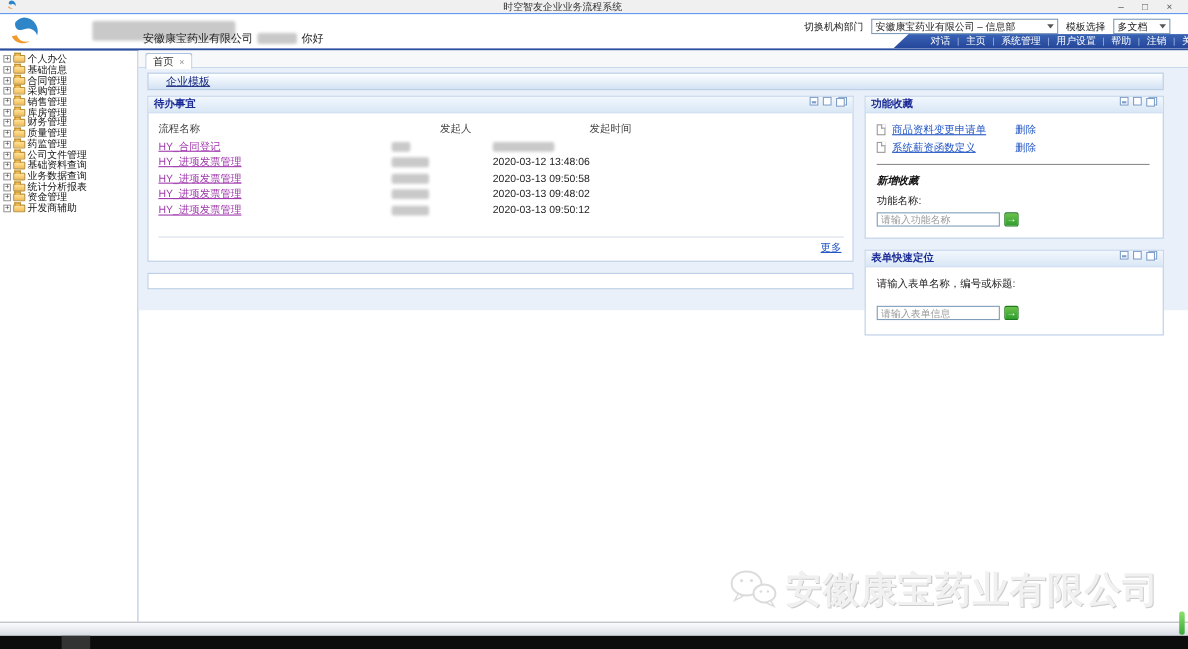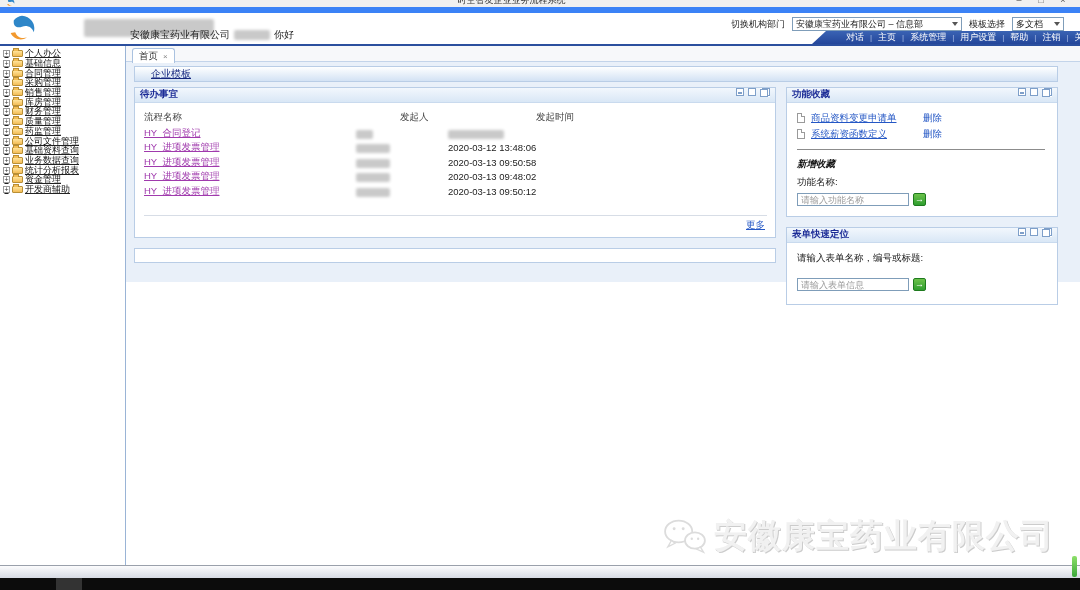--- a/index.html
+++ b/index.html
@@ -1,20 +1,20 @@
 <!DOCTYPE html>
 <html><head>
 <meta charset="utf-8">
 <style>
   * { box-sizing: border-box; margin: 0; padding: 0; }
   html,body { width:1080px; height:590px; overflow:hidden; }
   body { font-family:"Liberation Sans","DejaVu Sans",sans-serif; background:#fff; position:relative; font-size:10px; color:#222; }
 
   
-  .titlebar { height:13px; background:#f0f0f0; display:flex; align-items:flex-end; padding:0 6px; border-bottom:6px solid #3b82f6; }
+  .titlebar { height:13px; background:#f0f0f0; display:flex; align-items:flex-start; padding:0 6px; border-bottom:1px solid #3b82f6; }
   .titlebar .appico { width:9px; height:9px; display:inline-block; }
   .titlebar .wtitle { flex:1; text-align:center; font-size:9px; color:#333; line-height:13px; }
   .winctl { display:flex; align-items:center; gap:0; }
   .winctl span { display:inline-block; width:22px; text-align:center; font-size:9px; color:#555; line-height:13px; cursor:default; }
 
   
   .appheader { height:33px; background:#fff; position:relative; border-bottom:2px solid #2b4f9e; }
   .logo { position:absolute; left:7px; top:1px; }
   .redact { display:inline-block; background:#c9c9c9; filter:blur(1.5px); border-radius:2px; vertical-align:middle; }
   .r-name { position:absolute; left:84px; top:6px; width:130px; height:18px; }
@@ -25,21 +25,21 @@
   .sel-org { width:170px; }
   .sel-template { width:52px; }
   .navbar { position:absolute; right:0; bottom:0; height:13px; width:268px; background:linear-gradient(180deg,#3a63b4,#24469a); color:#fff; display:flex; align-items:center; padding-left:26px; clip-path:polygon(14px 0,100% 0,100% 100%,0 100%); font-size:9px; }
   .gdot { width:7px; height:7px; border-radius:50%; background:radial-gradient(circle at 35% 35%,#7cf07c,#18b418); margin-right:8px; }
   .navlink { color:#fff; cursor:pointer; white-space:nowrap; }
   .navlink + .navlink::before { content:"|"; color:#a9bce6; margin:0 6px; font-size:8px; }
 
   
   .mainrow { display:flex; height:519px; background:#fff; }
   .sidebar { width:126px; background:#fff; border-right:1px solid #9ab4d6; padding-top:3px; overflow:hidden; }
-  .titem { display:flex; align-items:center; height:9.7px; padding-left:3px; cursor:pointer;text-decoration:underline; }
+  .titem { display:flex; align-items:center; height:9.7px; padding-left:3px; cursor:pointer; }
   .expander { width:7px; height:7px; border:1px solid #9a9a9a; background:#fff; font-size:7px; line-height:5px; text-align:center; color:#333; flex:0 0 auto; }
   .folder { width:11px; height:7px; background:linear-gradient(#ffe49c,#f3bc55); border:1px solid #b98f35; border-radius:1px; margin:0 2px 0 2px; position:relative; flex:0 0 auto; }
   .folder::before { content:""; position:absolute; top:-3px; left:0; width:4px; height:2px; background:#f3bc55; border:1px solid #b98f35; border-bottom:none; }
   .tlabel { font-size:9px; color:#111; white-space:nowrap; }
 
   .maincontent { flex:1; position:relative; background:#fff; }
   .tabbar { height:16px; background:#f7f8fa; border-bottom:1px solid #c3d4ea; padding-left:6px; }
   .tab { display:inline-flex; align-items:center; margin-top:2px; height:15px; padding:0 6px; background:#fff; border:1px solid #aac2e0; border-bottom:none; border-radius:3px 3px 0 0; font-size:9.5px; color:#333; cursor:pointer; }
   .tab .tclose { margin-left:5px; color:#888; font-size:8px; cursor:pointer; }
 

